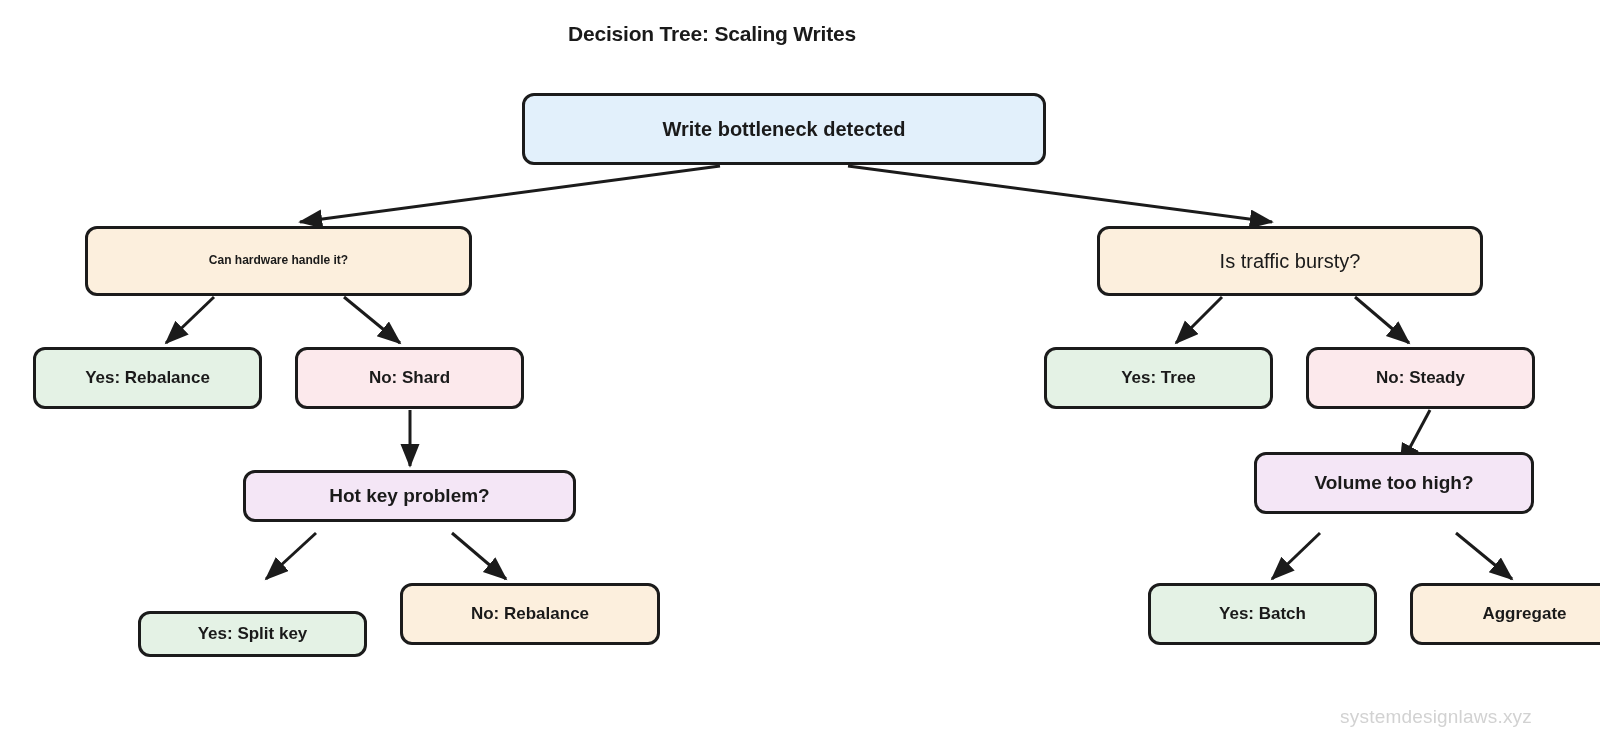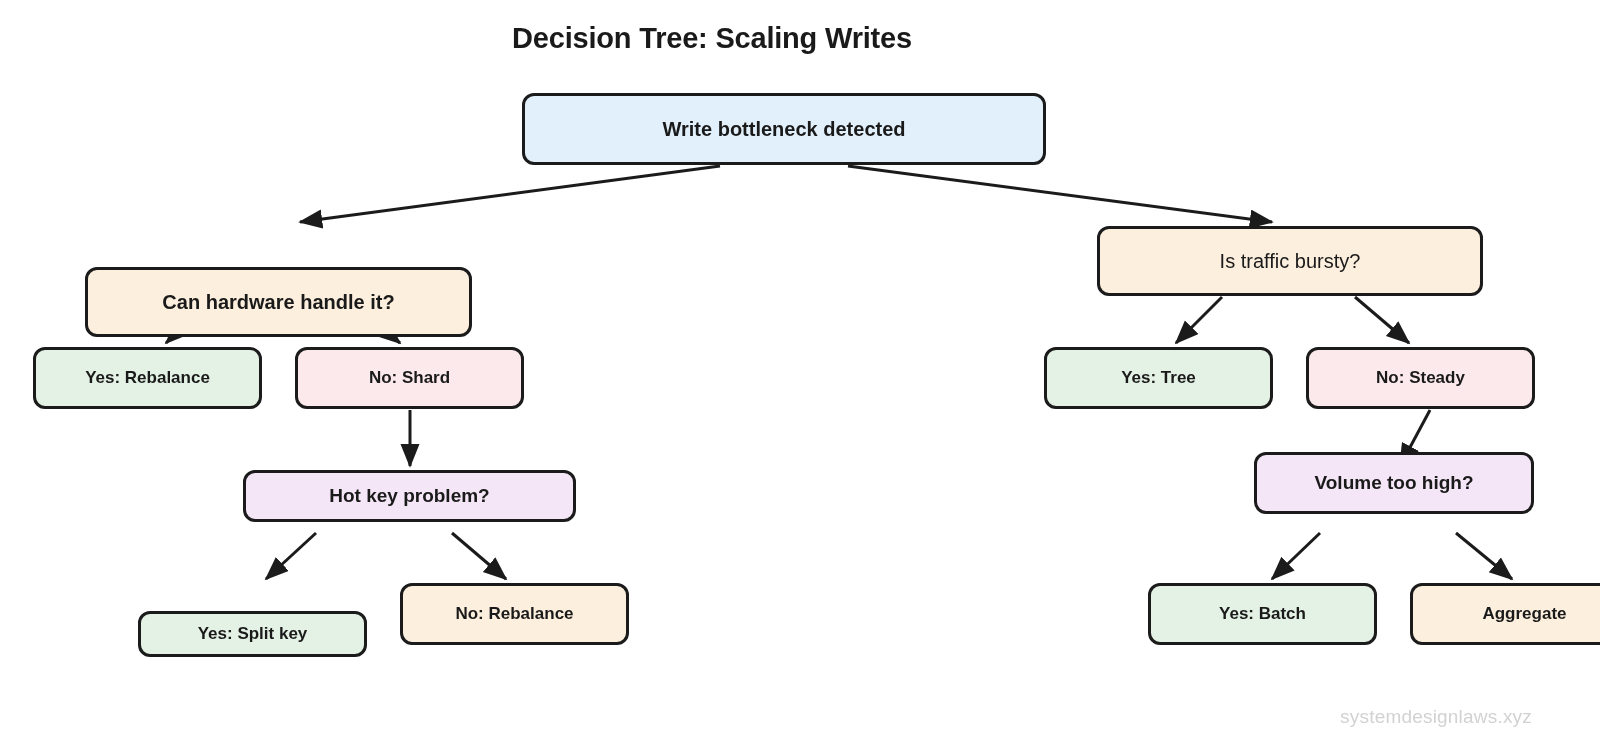--- a/index.html
+++ b/index.html
@@ -18,21 +18,21 @@
     position: relative;
     width: 1600px;
     height: 746px;
   }
   .diagram-title {
     position: absolute;
     left: 0;
     top: 22px;
     width: 1424px;
     text-align: center;
-    font-size: 29px;
+    font-size: 21px;
     font-weight: bold;
     color: #1a1a1a;
     letter-spacing: -0.2px;
   }
   svg.edges {
     position: absolute;
     left: 0;
     top: 0;
     width: 1600px;
     height: 746px;
@@ -49,21 +49,21 @@
     color: #1a1a1a;
     text-align: right;
     line-height: 1.15;
     padding: 0 10px;
   }
   .node-label {
     display: block;
     white-space: nowrap;
   }
   .n-root      { background: #e2f0fb; font-size: 20px; font-weight: bold; }
-  .n-decision  { background: #fcefdd; font-size: 20px; font-weight: bold; margin-top: 41px; }
+  .n-decision  { background: #fcefdd; font-size: 12px; font-weight: bold; }
   .n-decision-light { background: #fcefdd; font-size: 20px; font-weight: normal; }
   .n-sub       { background: #f4e6f6; font-size: 19px; font-weight: bold; }
   .n-yes       { background: #e4f2e5; font-size: 17px; font-weight: bold; }
   .n-no        { background: #fce9ec; font-size: 17px; font-weight: bold; }
   .n-alt       { background: #fcefdd; font-size: 17px; font-weight: bold; }
   .watermark {
     position: absolute;
     right: 68px;
     bottom: 18px;
     font-size: 19px;
@@ -124,21 +124,21 @@
       </div>
       <div class="node n-sub" style="left: 243px; top: 470px; width: 333px; height: 52px;">
         <span class="node-label">Hot key problem?</span>
       </div>
       <div class="node n-sub" style="left: 1254px; top: 452px; width: 280px; height: 62px;">
         <span class="node-label">Volume too high?</span>
       </div>
       <div class="node n-yes" style="left: 138px; top: 611px; width: 229px; height: 46px;">
         <span class="node-label">Yes: Split key</span>
       </div>
-      <div class="node n-alt" style="left: 400px; top: 583px; width: 229px; height: 62px;">
+      <div class="node n-alt" style="left: 400px; top: 583px; width: 260px; height: 62px;">
         <span class="node-label">No: Rebalance</span>
       </div>
       <div class="node n-yes" style="left: 1148px; top: 583px; width: 229px; height: 62px;">
         <span class="node-label">Yes: Batch</span>
       </div>
       <div class="node n-alt" style="left: 1410px; top: 583px; width: 229px; height: 62px;">
         <span class="node-label">Aggregate</span>
       </div>
     </div>
 

